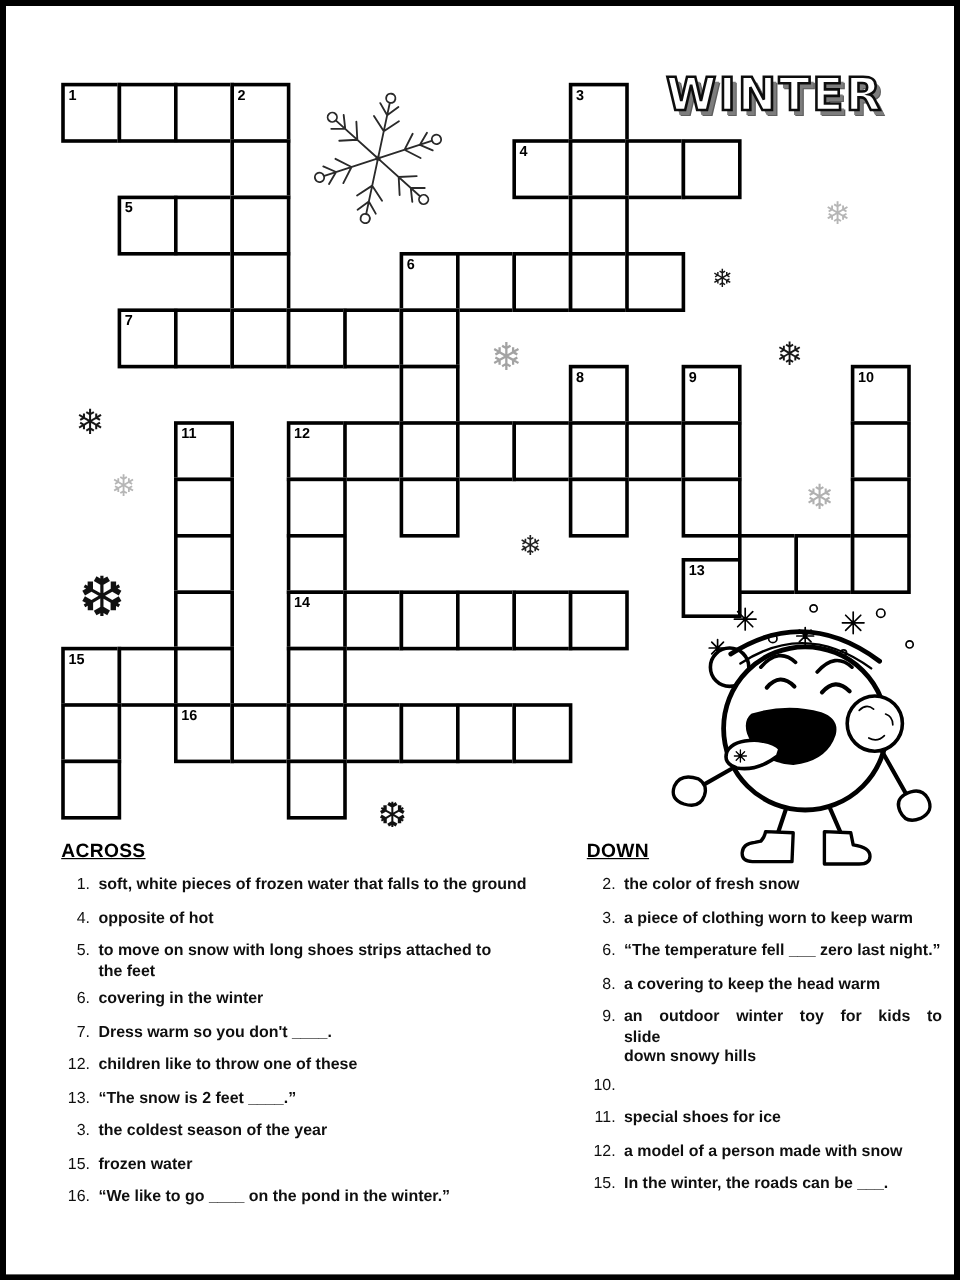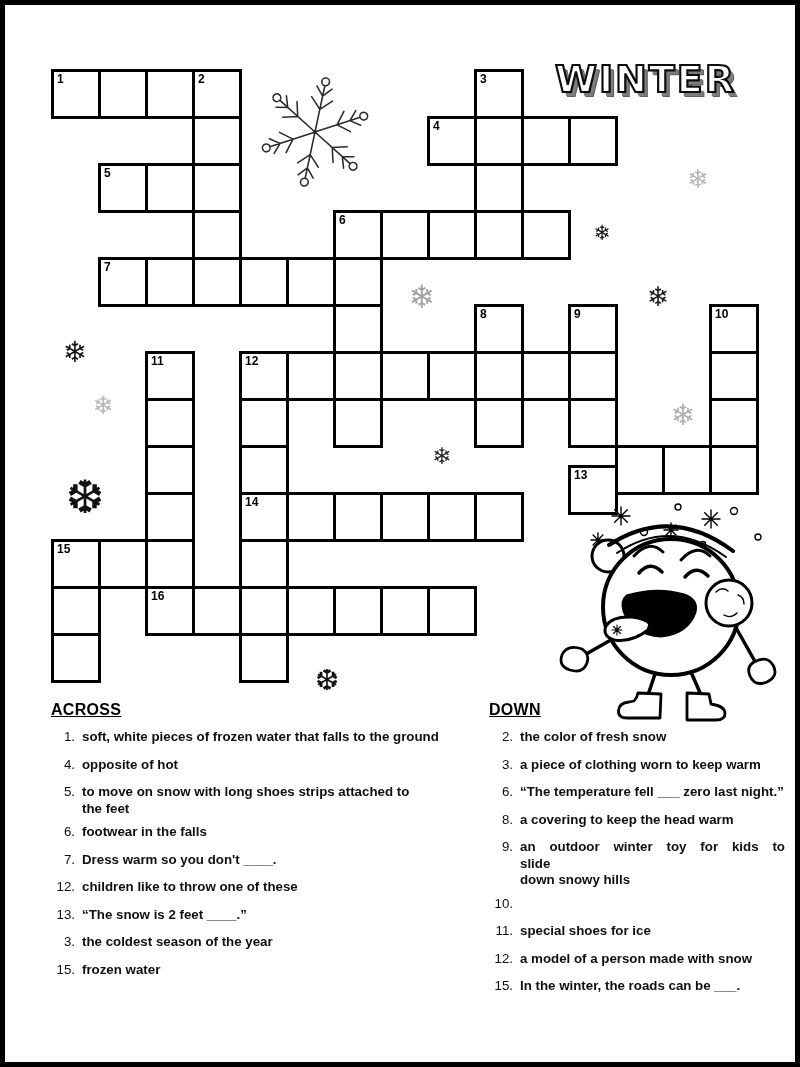--- a/index.html
+++ b/index.html
@@ -241,41 +241,45 @@
           <span class="clue-num">4.</span>
           <div class="clue-text">opposite of hot</div>
         </div>
         <div class="clue two-line">
           <span class="clue-num">5.</span>
           <div class="clue-text">to move on snow with long shoes strips attached to
 the feet</div>
         </div>
         <div class="clue">
           <span class="clue-num">6.</span>
-          <div class="clue-text">footwear in the falls</div>
+          <div class="clue-text">covering in the winter</div>
         </div>
         <div class="clue">
           <span class="clue-num">7.</span>
           <div class="clue-text">Dress warm so you don't ____.</div>
         </div>
         <div class="clue">
           <span class="clue-num">12.</span>
           <div class="clue-text">children like to throw one of these</div>
         </div>
         <div class="clue">
           <span class="clue-num">13.</span>
           <div class="clue-text">“The snow is 2 feet ____.”</div>
         </div>
         <div class="clue">
           <span class="clue-num">3.</span>
           <div class="clue-text">the coldest season of the year</div>
         </div>
         <div class="clue">
           <span class="clue-num">15.</span>
           <div class="clue-text">frozen water</div>
+        </div>
+        <div class="clue">
+          <span class="clue-num">16.</span>
+          <div class="clue-text">“We like to go ____ on the pond in the winter.”</div>
         </div>
       </div>
   </section>
 
   <section class="clues down">
     <h2>DOWN</h2>
     <div id="down-list">
         <div class="clue">
           <span class="clue-num">2.</span>
           <div class="clue-text">the color of fresh snow</div>

